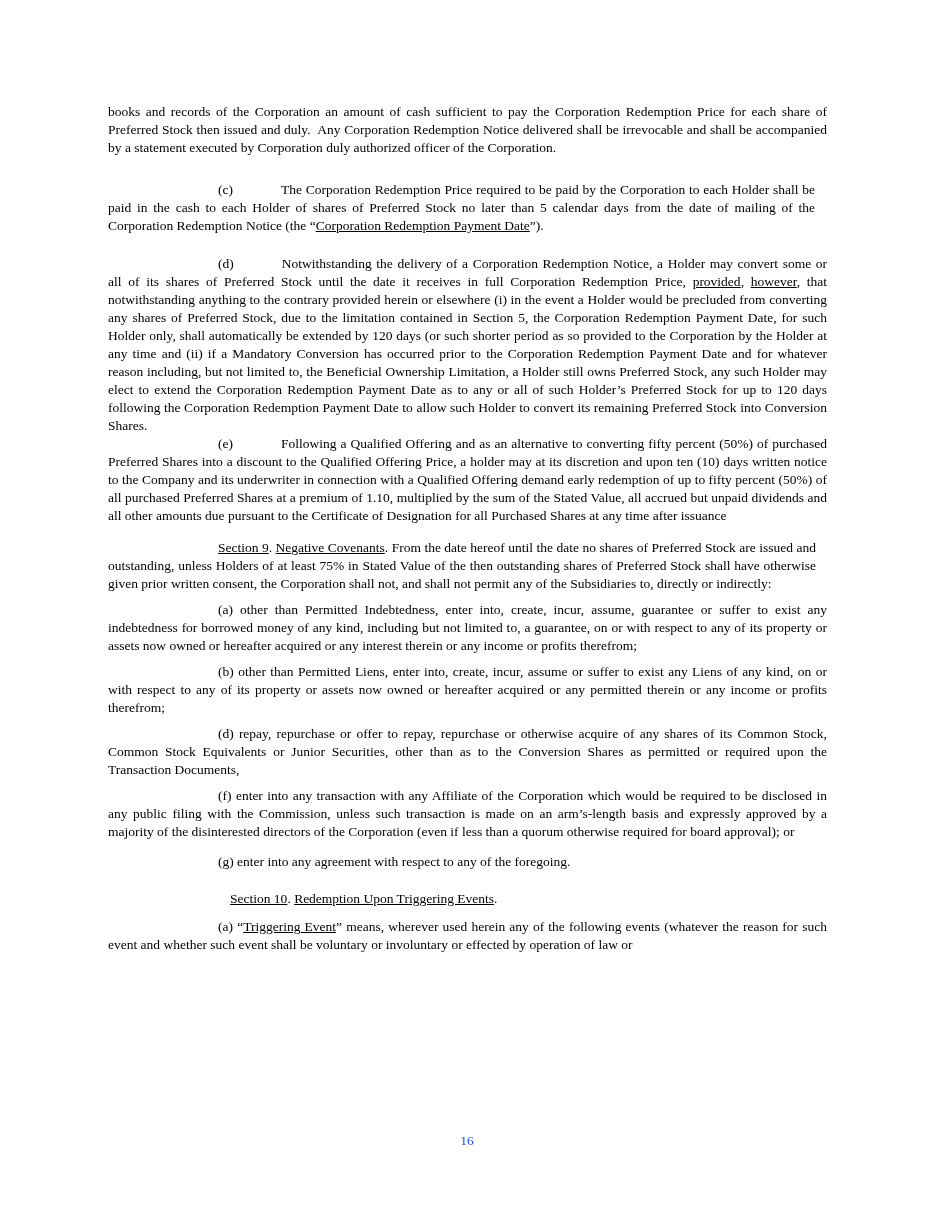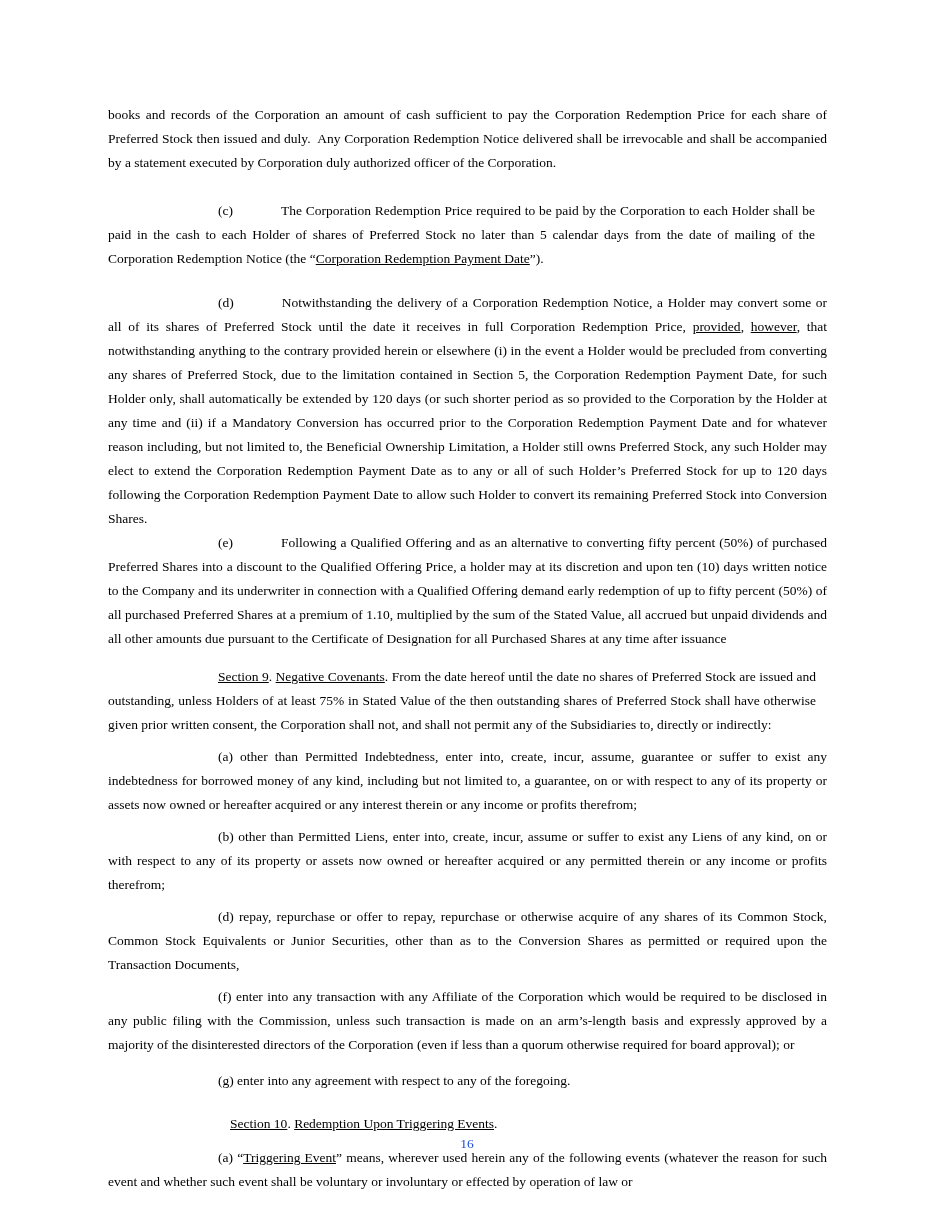--- a/index.html
+++ b/index.html
@@ -8,21 +8,21 @@
     background: #ffffff;
   }
   .sheet {
     position: relative;
     width: 934px;
     height: 1208px;
     background: #ffffff;
     color: #000000;
     font-family: "Liberation Serif", "DejaVu Serif", serif;
     font-size: 13.5px;
-    line-height: 24px;
+    line-height: 18px;
     overflow: hidden;
   }
   .content {
     position: absolute;
     top: 103px;
     left: 108px;
     width: 719px;
   }
   .para {
     text-align: justify;

